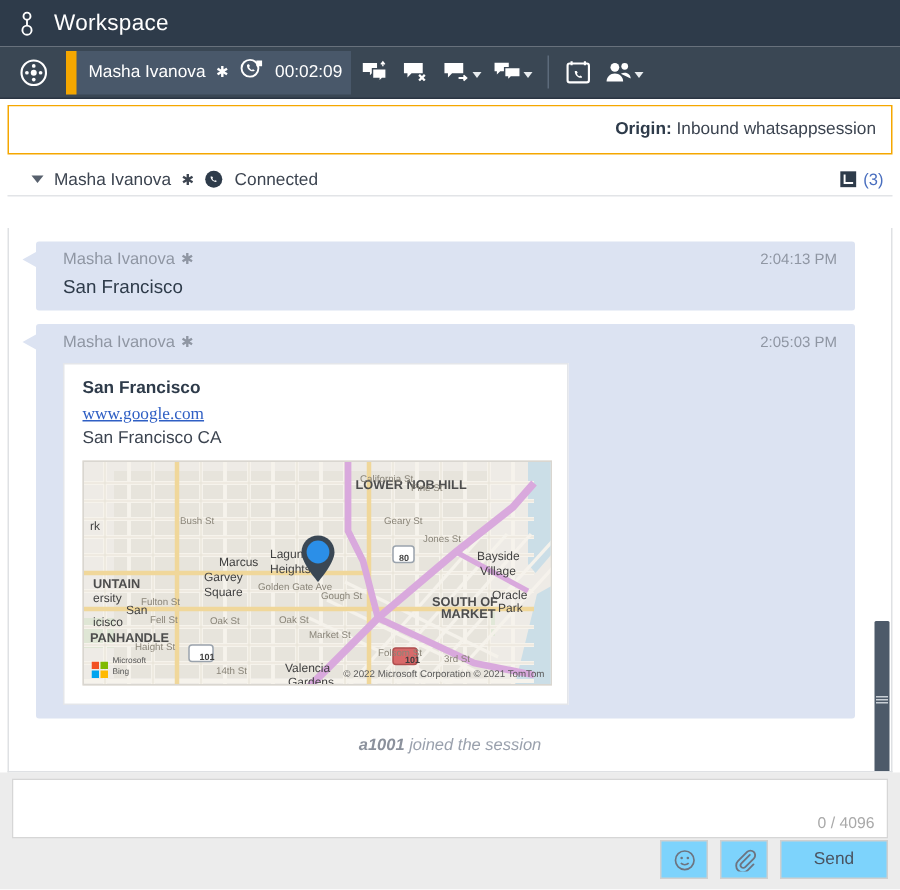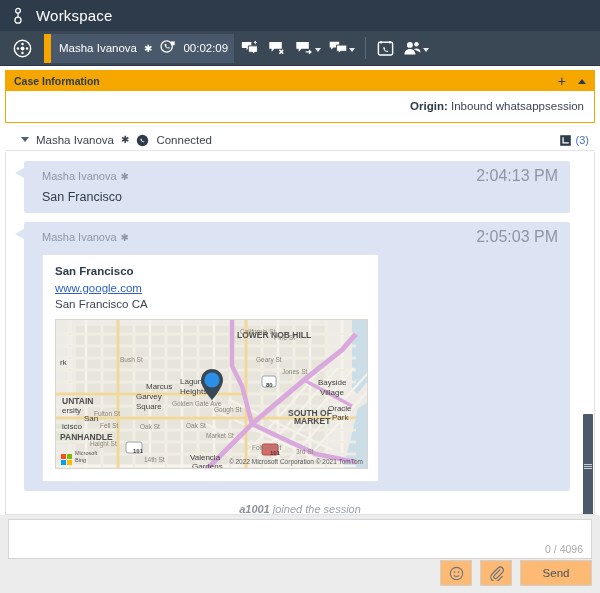--- a/index.html
+++ b/index.html
@@ -91,32 +91,32 @@
   .bubble {
     background: #dce3f2; border-radius: 2px; padding: 6px 12px 9px 18px; position: relative;
   }
   .bubble::before {
     content: ""; position: absolute; left: -9px; top: 7px;
     border-top: 5px solid transparent; border-bottom: 5px solid transparent;
     border-right: 9px solid #dce3f2;
   }
   .bub-head { display: flex; align-items: center; justify-content: space-between; }
   .bub-from { font-size: 11px; color: #8f96a3; display: flex; align-items: center; gap: 4px; }
-  .bub-time { font-size: 16px; color: #8f96a3; }
+  .bub-time { font-size: 10px; color: #8f96a3; }
   .bub-text { font-size: 12.5px; color: #2e3b4a; margin-top: 5px; }
 
   
   .loc-card {
     background: #fff; border: 1px solid #e4e6ea; margin-top: 8px; width: 337px;
     padding: 10px 12px 12px 12px;
   }
   .loc-title { font-size: 11.5px; font-weight: bold; color: #2e3b4a; }
   .loc-link {
     font-size: 11.5px; color: #2f5fc4; text-decoration: underline;
-    display: block; margin-top: 5px; cursor: pointer;
+    display: block; margin-top: 5px; cursor: pointer; font-family: Liberation Serif, serif;
   }
   .loc-addr { font-size: 11.5px; color: #3c4450; margin-top: 4px; }
   .loc-coords {
     font-size: 11.5px; color: #2f5fc4; text-decoration: underline;
     display: block; margin-top: 4px; cursor: pointer;
   }
   .map-wrap {
     margin-top: 9px; width: 313px; height: 150px; position: relative;
     overflow: hidden; background: #eae7e0; border: 1px solid #d9d6d0;
   }
@@ -166,21 +166,21 @@
     position: absolute; left: 8px; right: 8px; top: 4px; height: 40px;
     background: #fff; border: 1px solid #d6d6d6;
   }
   .char-count {
     position: absolute; right: 8px; bottom: 3px; font-size: 10.5px; color: #a9a9a9;
   }
   .composer-actions {
     position: absolute; right: 8px; bottom: 7px; display: flex; align-items: center; gap: 8px;
   }
   .cbtn {
-    background: #fdba74; border: 1px solid #cfcfcf; height: 26px;
+    background: #7dd3fc; border: 1px solid #cfcfcf; height: 26px;
     display: flex; align-items: center; justify-content: center; cursor: pointer;
   }
   .cbtn.sq { width: 32px; }
   .cbtn.send { width: 72px; font-size: 11.5px; color: #4a5360; }
   .cbtn svg { width: 15px; height: 15px; display: block; }
 </style>
 </head>
 <body>
 
 <div class="titlebar">
@@ -261,27 +261,20 @@
         <path d="M1.6 16.4 c0-3.7 2.9-6.2 6.4-6.2 s6.4 2.5 6.4 6.2 z" fill="#ffffff"></path>
         <circle cx="15.6" cy="4.6" r="2.6" fill="#ffffff"></circle>
         <path d="M12.6 10.4 c1-.6 2-.9 3-.9 c2.6 0 4.6 1.9 4.6 4.6" fill="#ffffff"></path>
       </svg>
       <span class="caret-sm"></span>
     </button>
   </div>
 </div>
 
 <div class="case-panel">
-  <div class="case-head">
-    <span class="t">Case Information</span>
-    <span class="ctrls">
-      <span class="plus">+</span>
-      <span class="chev-up"></span>
-    </span>
-  </div>
   <div class="case-body">
     <div class="case-row">
       <span class="lbl">Origin:</span>
       <span class="val">Inbound whatsappsession</span>
     </div>
   </div>
 </div>
 
 <div class="session-bar">
   <div class="session-left">

